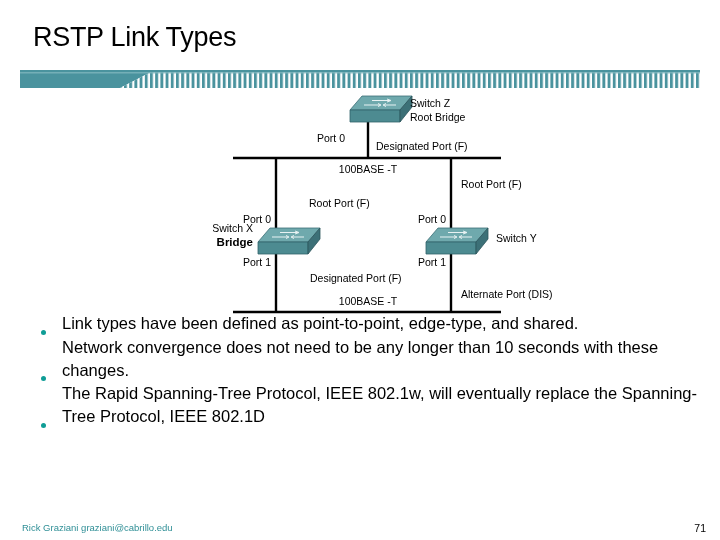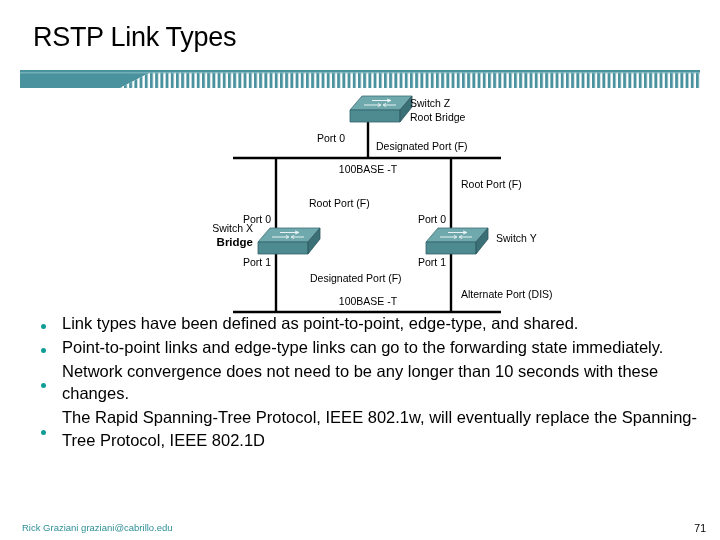--- a/index.html
+++ b/index.html
@@ -49,21 +49,21 @@
 
   
   #bullets {
     position: absolute;
     left: 36px;
     top: 312px;
     width: 668px;
   }
   .bullet-row {
     display: flex;
-    align-items: center;
+    align-items: flex-end;
     margin-bottom: 1px;
   }
   .bullet-dot {
     flex: 0 0 auto;
     width: 26px;
     padding-top: 7px;
     box-sizing: border-box;
   }
   .bullet-dot i {
     display: block;
@@ -186,26 +186,20 @@
     <text x="155" y="215" text-anchor="middle" font-family="Liberation Sans, sans-serif" font-size="10.5" fill="#000000">100BASE -T</text>
   </svg>
 </div>
 
 <div id="bullets">
   <div class="bullet-row">
     <span class="bullet-dot">
         <i></i>
       </span>
     <span class="bullet-text">Link types have been defined as point-to-point, edge-type, and shared.</span>
-  </div>
-  <div class="bullet-row">
-    <span class="bullet-dot">
-        <i></i>
-      </span>
-    <span class="bullet-text">Point-to-point links and edge-type links can go to the forwarding state immediately.</span>
   </div>
   <div class="bullet-row">
     <span class="bullet-dot">
         <i></i>
       </span>
     <span class="bullet-text">Network convergence does not need to be any longer than 10 seconds with these changes.</span>
   </div>
   <div class="bullet-row">
     <span class="bullet-dot">
         <i></i>

